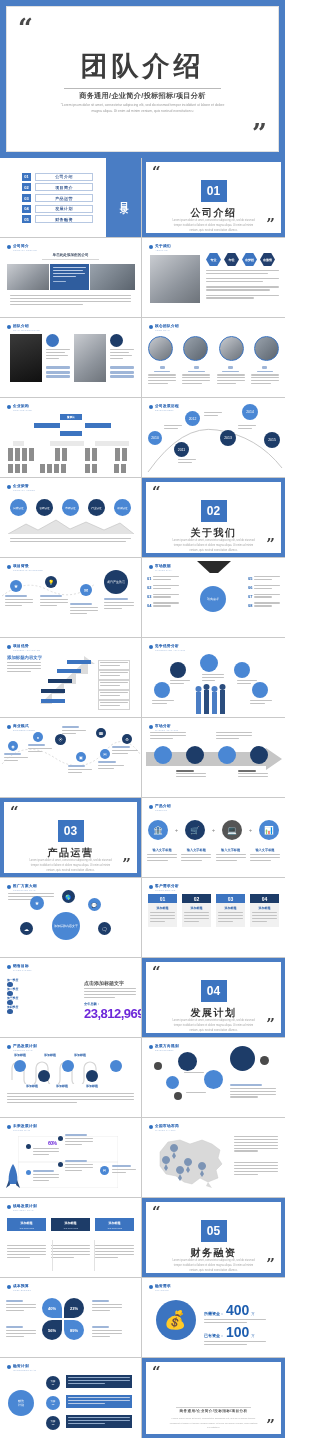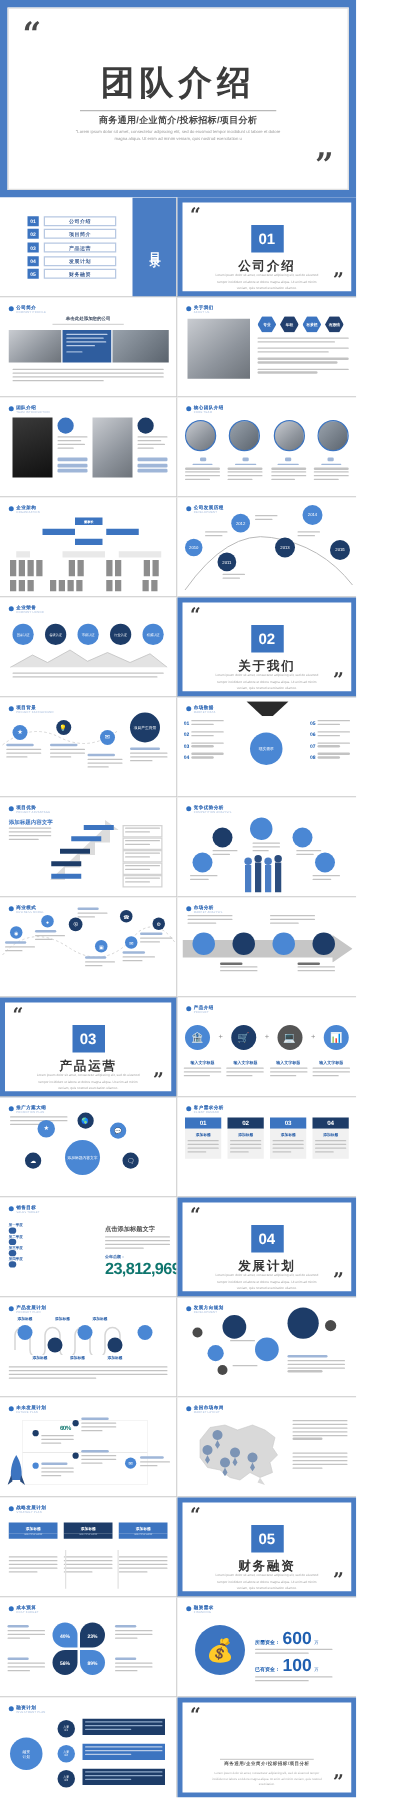--- a/index.html
+++ b/index.html
@@ -73,21 +73,21 @@
   .photo { background:linear-gradient(135deg,#9aa3ad,#5a636d); }
   .photo.l { background:linear-gradient(140deg,#c9ccd1,#8e949c 60%,#6d737a); }
   .photo.dk { background:linear-gradient(160deg,#3a3a3a,#101010); }
   .bluebox { background:#2f5d9e; }
 
   
   .bar { height:3px; background:#c9c9c9; position:relative; border-radius:0; }
   .bar > i { position:absolute; left:0; top:0; bottom:0; background:#3c74c0; }
   .bar > u { position:absolute; top:-1.4px; width:5.5px; height:5.5px; border-radius:50%; background:#2f5d9e; }
 
-  .big-num { font-size:13px; color:#0f766e; font-weight:bold; letter-spacing:-.5px; }
+  .big-num { font-size:13px; color:#6d28d9; font-weight:bold; letter-spacing:-.5px; }
   .fin-num { font-size:14px; color:#1f5fb0; font-weight:bold; }
 
   .tag { background:#3c74c0; color:#fff; font-size:2.6px; display:flex; align-items:center; justify-content:center; font-weight:bold;}
   .tag.dk { background:#1d3c68; }
   .tag.gr { background:#e9e9e9; color:#777; }
 
   .thanks-title { position:absolute; left:0; right:0; top:26px; text-align:center; font-size:16px; font-weight:bold;
      color:#333; letter-spacing:3px; font-family:"DejaVu Sans",sans-serif; }
   .thanks-sub { position:absolute; left:0; right:0; top:47px; text-align:center; font-size:3.6px; color:#555; letter-spacing:.4px; font-weight:bold;}
   .thanks-rule { position:absolute; left:30px; right:30px; top:45px; height:.5px; background:#cfcfcf; }
@@ -1143,21 +1143,21 @@
         <span class="dot"></span>
         <span class="txt">
           <span class="zh">融资需求</span>
           <span class="en">FINANCING</span>
         </span>
       </div>
       <span class="circ" style="position:absolute;left:14px;top:22px;width:40px;height:40px;background:#3c74c0;font-size:18px">💰</span>
       <div style="position:absolute;left:62px;top:24px">
         <span style="display:flex;align-items:baseline;gap:2px">
           <b style="font-size:4px;color:#1f5fb0;font-weight:bold">所需资金：</b>
-          <b class="fin-num">600</b>
+          <b class="fin-num">400</b>
           <i style="font-size:3.4px;color:#1f5fb0;font-style:normal">万</i>
         </span>
         <span style="display:block;width:62px;margin-top:1px">
             <i class="ln" style="width:100%"></i>
             <i class="ln" style="width:70%"></i>
           </span>
       </div>
       <div style="position:absolute;left:62px;top:46px">
         <span style="display:flex;align-items:baseline;gap:2px">
           <b style="font-size:4px;color:#1f5fb0;font-weight:bold">已有资金：</b>

